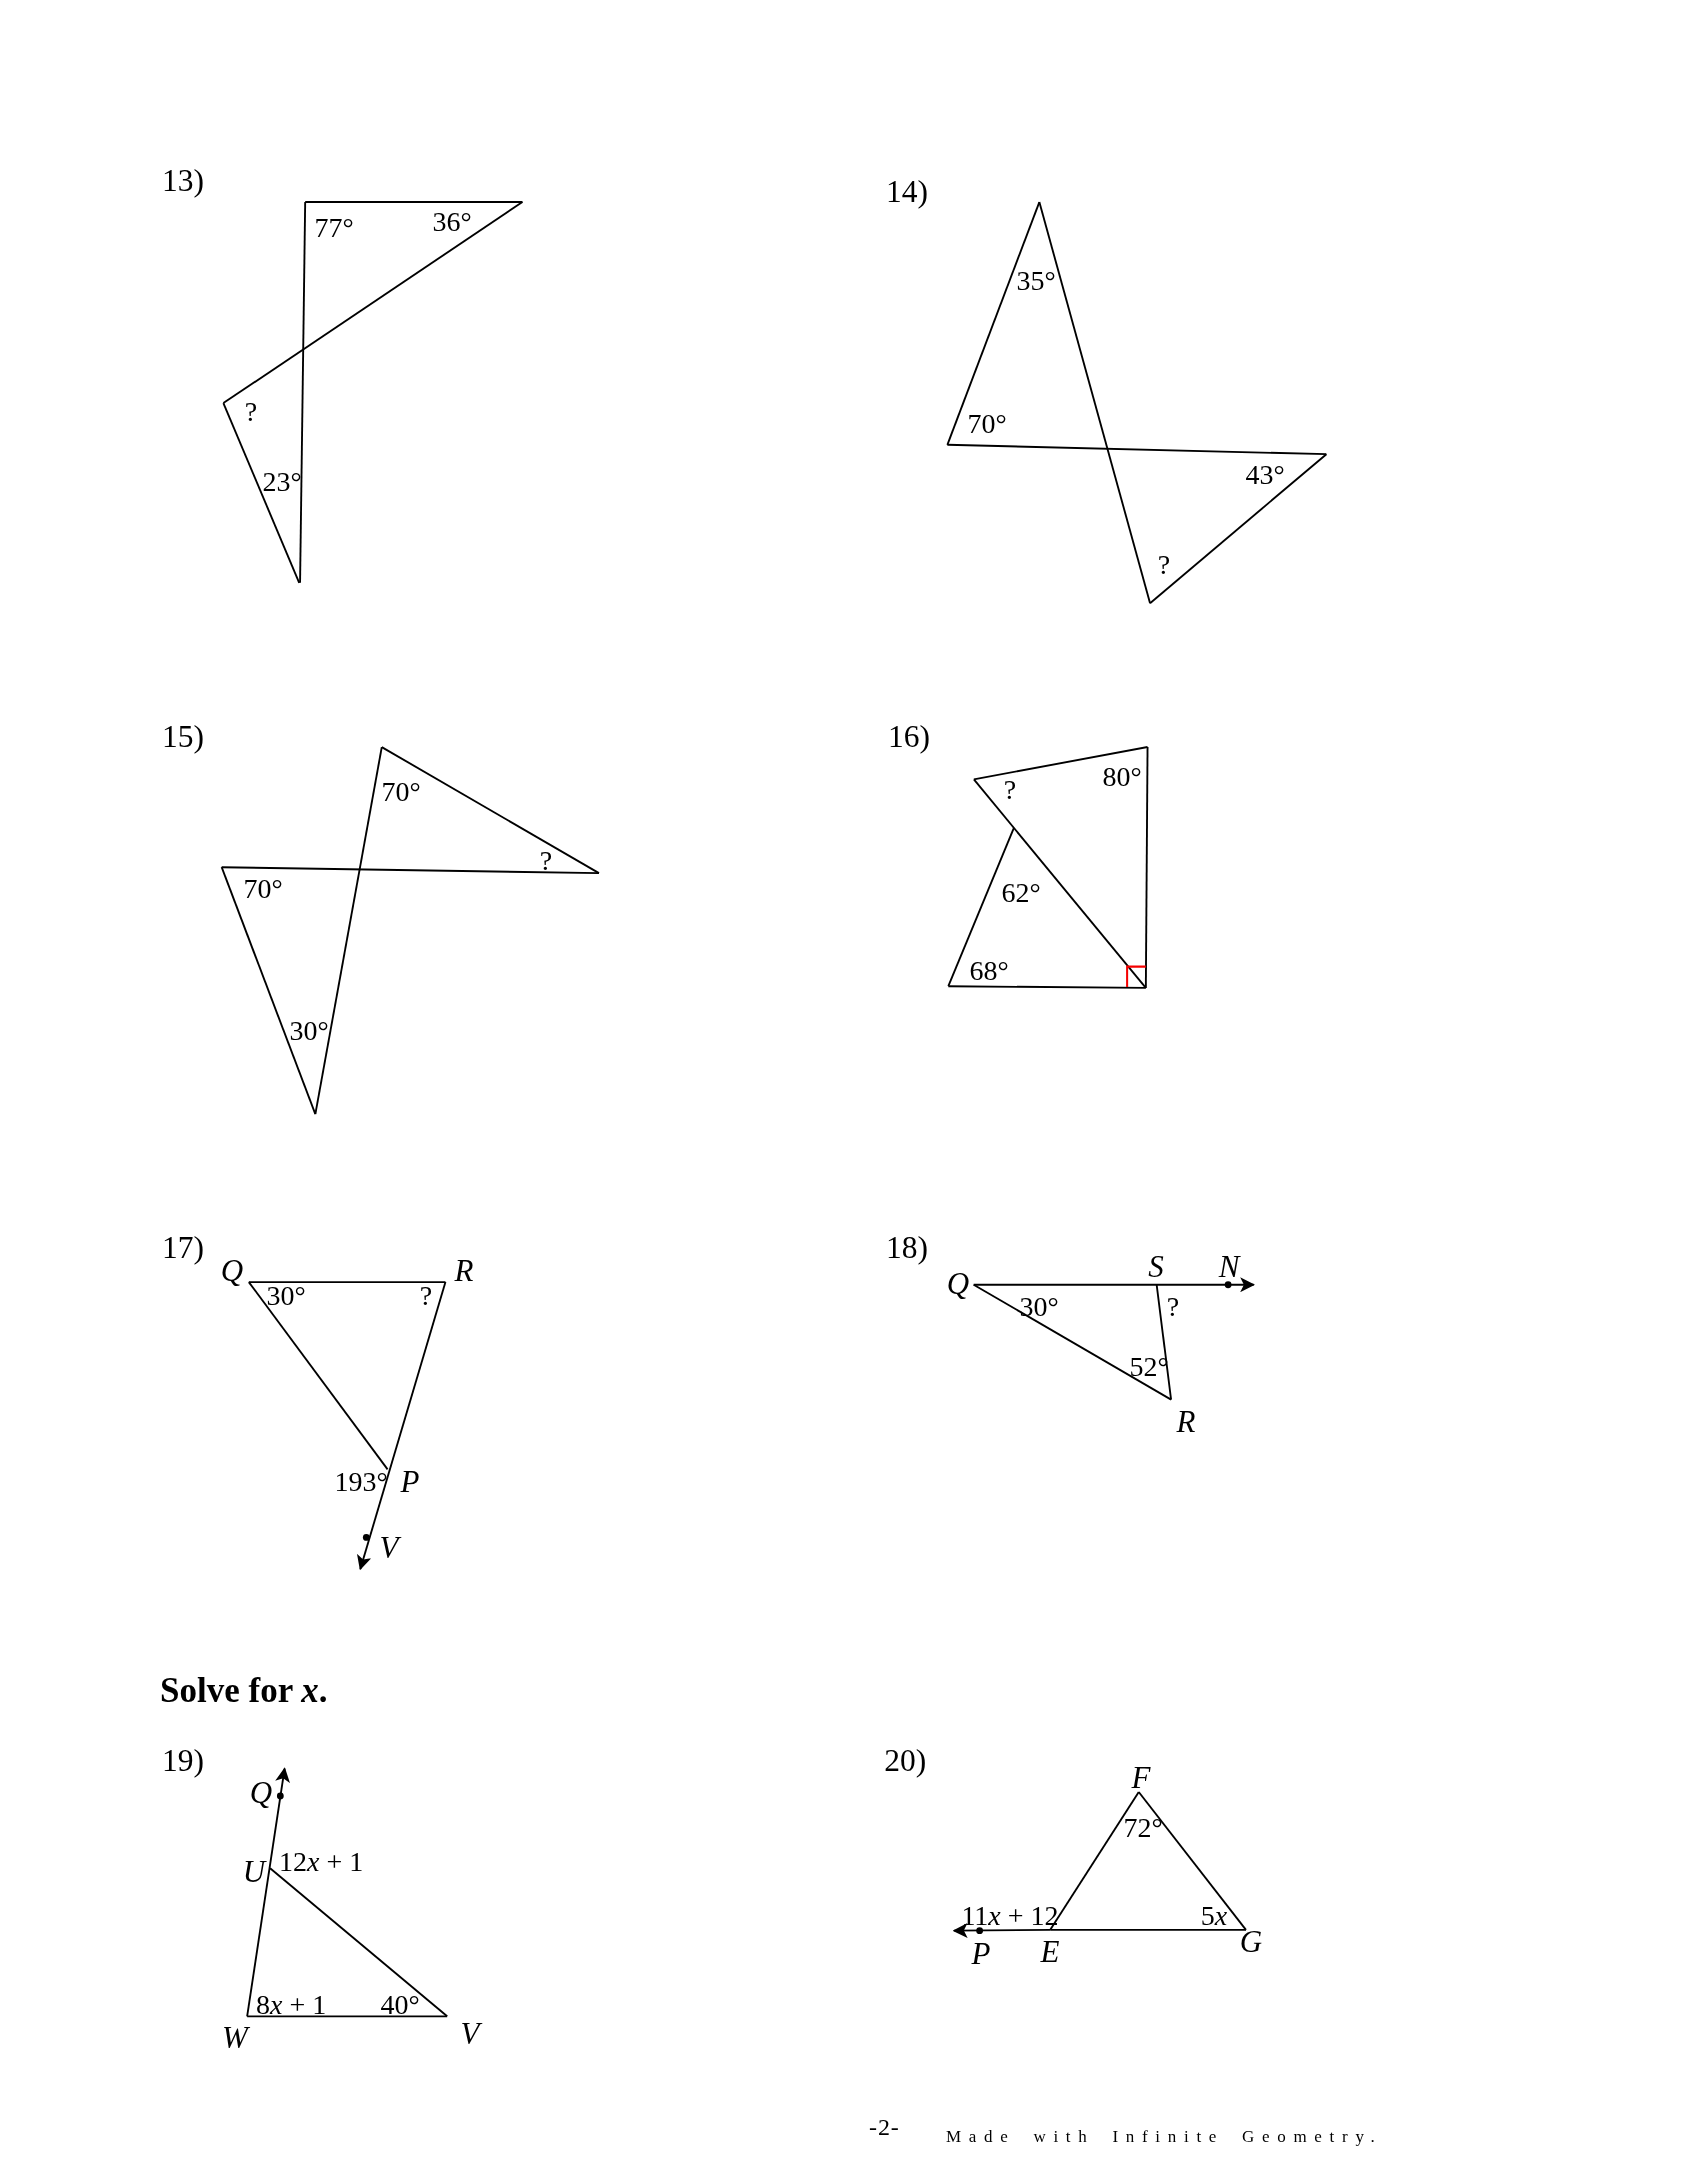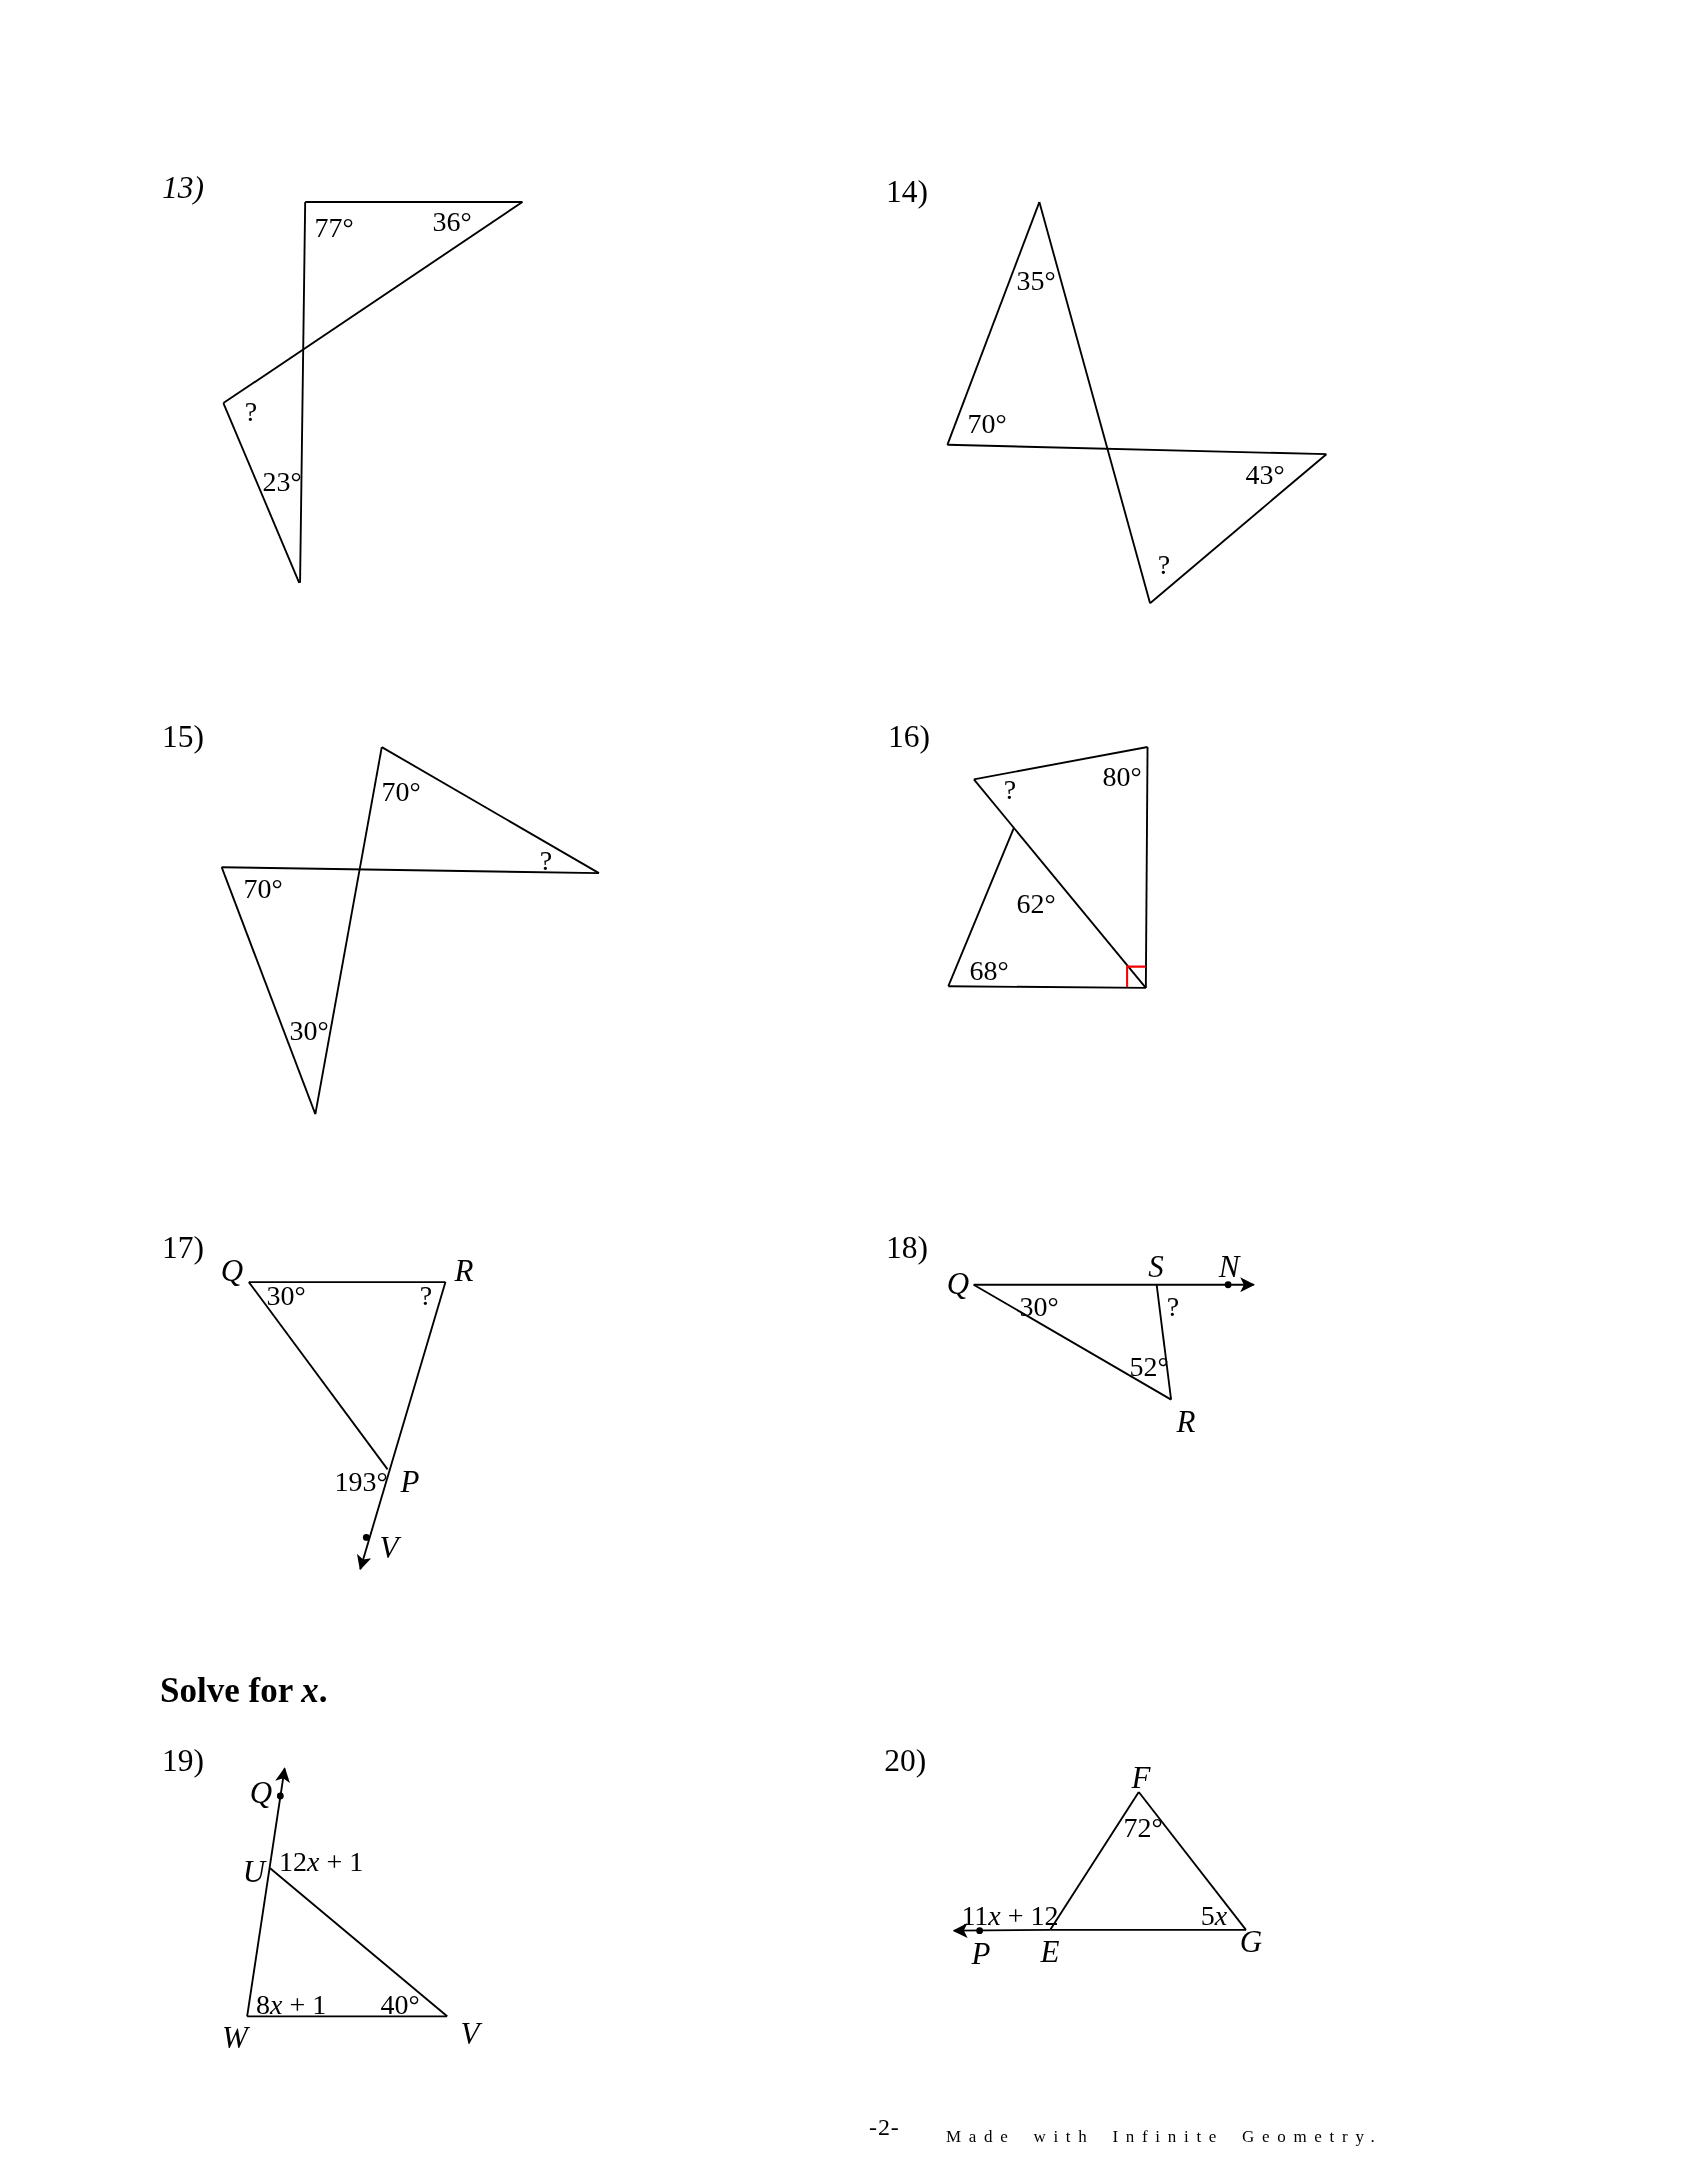--- a/index.html
+++ b/index.html
@@ -26,21 +26,21 @@
   path.ra{stroke:#f50000; stroke-width:2.4; fill:none;}
   circle.dot{fill:#000; stroke:none;}
 </style>
 </head>
 <body>
 
 <div class="page">
 
 
   <div class="prob" style="left:145px; top:162px; width:426px; height:443px;">
-    <span class="pnum" style="left:17px; top:8px;font-style:italic;">13)</span>
+    <span class="pnum" style="left:17px; top:1px;">13)</span>
     <svg width="426" height="443" viewBox="0 0 500 520">
       <g>
         <line x1="188" y1="47" x2="443" y2="47"></line>
         <line x1="188" y1="47" x2="182" y2="494"></line>
         <line x1="443" y1="47" x2="92" y2="283"></line>
         <line x1="92" y1="283" x2="181" y2="494"></line>
       </g>
     </svg>
     <span class="lbl" style="left:189px; top:66px;">77°</span>
     <span class="lbl" style="left:307px; top:60px;">36°</span>
@@ -87,21 +87,21 @@
         <line x1="123" y1="85" x2="327" y2="47"></line>
         <line x1="327" y1="47" x2="325" y2="330"></line>
         <line x1="123" y1="85" x2="325" y2="330"></line>
         <line x1="170" y1="142" x2="93" y2="328"></line>
         <line x1="93" y1="328" x2="325" y2="330"></line>
         <path class="ra" d="M303,329 L303,305 L325,305"></path>
       </g>
     </svg>
     <span class="lbl" style="left:141px; top:83px;">?</span>
     <span class="lbl" style="left:253px; top:70px;">80°</span>
-    <span class="lbl" style="left:152px; top:197px;margin-left:15px;">62°</span>
+    <span class="lbl" style="left:152px; top:186px;">62°</span>
     <span class="lbl" style="left:120px; top:264px;">68°</span>
   </div>
 
   <div class="prob" style="left:145px; top:1218px; width:366px; height:392px;">
     <span class="pnum" style="left:17px; top:12px;">17)</span>
     <svg width="366" height="392" viewBox="0 0 430 460">
       <defs>
         <marker id="m17" viewBox="0 0 10 10" refX="9" refY="5" markerWidth="8" markerHeight="8" orient="auto">
           <path d="M0,0 L10,5 L0,10 L2.5,5 z" fill="#000"></path>
         </marker>

